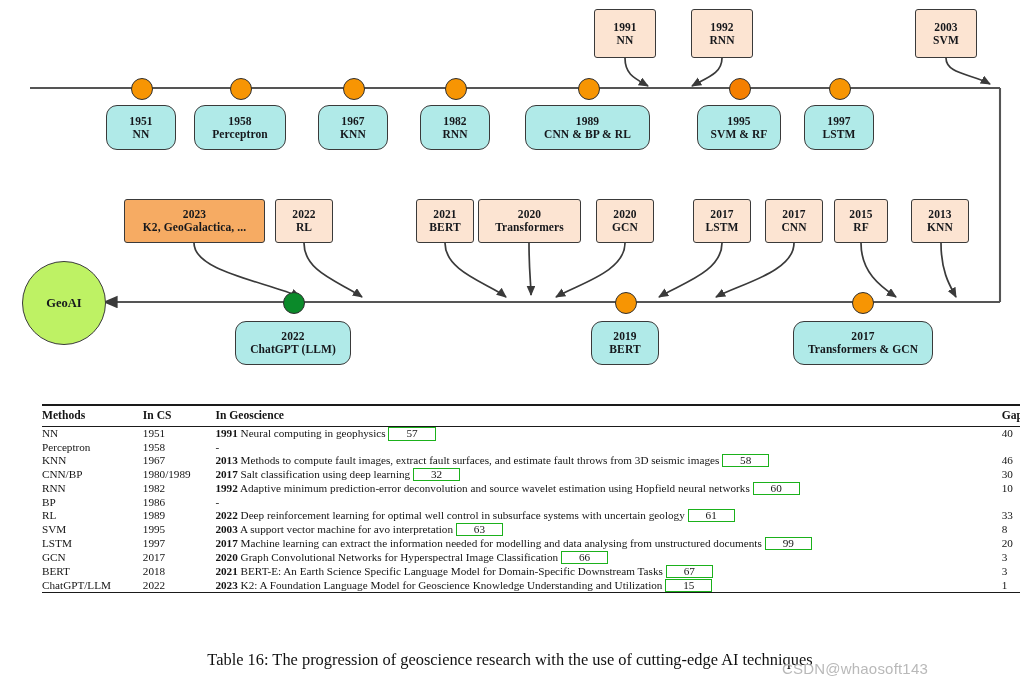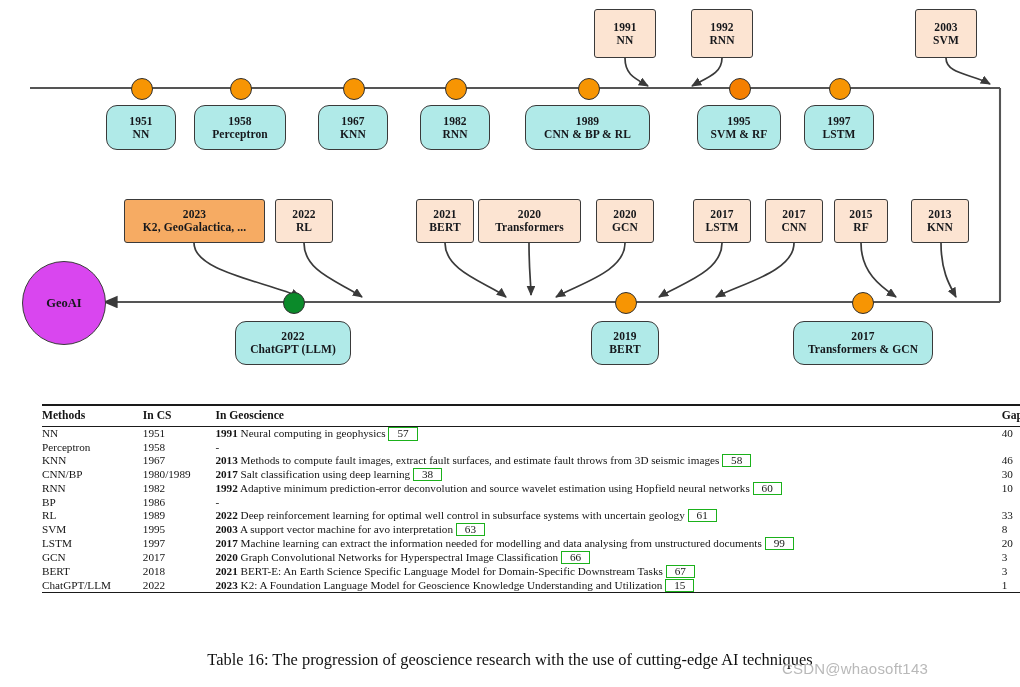--- a/index.html
+++ b/index.html
@@ -61,21 +61,21 @@
   }
   .node-peach-hi {
     background: #f6ab63;
     border-radius: 3px;
   }
 
   .geoai {
     position: absolute;
     width: 82px; height: 82px;
     border-radius: 50%;
-    background: #d946ef;
+    background: #bef264;
     border: 1.6px solid #3a3a3a;
     display: flex; align-items: center; justify-content: center;
     font-family: "Liberation Serif", serif;
     font-weight: bold;
     font-size: 12.5px;
     color: #16181c;
     z-index: 5;
   }
 
   .dot {
@@ -122,21 +122,21 @@
 
   .col-methods { width: 100px; }
   .col-incs    { width: 72px; }
   .col-geo     { width: 780px; }
   .col-gap     { width: 40px; text-align: left; }
 
   .yrb { font-weight: bold; }
   .ref {
     display: inline-block;
     border: 1px solid #1bb11b;
-    padding: 0 8px;
+    padding: 0 17px;
     line-height: 1.0;
     color: #141414;
     text-align: center;
   }
 
   #caption {
     position: absolute;
     left: 0;
     top: 650px;
     width: 1020px;
@@ -348,21 +348,21 @@
         </tr>
         <tr>
           <td>KNN</td>
           <td>1967</td>
           <td><span class="yrb">2013</span> Methods to compute fault images, extract fault surfaces, and estimate fault throws from 3D seismic images <span class="ref">58</span></td>
           <td class="col-gap">46</td>
         </tr>
         <tr>
           <td>CNN/BP</td>
           <td>1980/1989</td>
-          <td><span class="yrb">2017</span> Salt classification using deep learning <span class="ref">38</span></td>
+          <td><span class="yrb">2017</span> Salt classification using deep learning <span class="ref">32</span></td>
           <td class="col-gap">30</td>
         </tr>
         <tr>
           <td>RNN</td>
           <td>1982</td>
           <td><span class="yrb">1992</span> Adaptive minimum prediction-error deconvolution and source wavelet estimation using Hopfield neural networks <span class="ref">60</span></td>
           <td class="col-gap">10</td>
         </tr>
         <tr>
           <td>BP</td>

